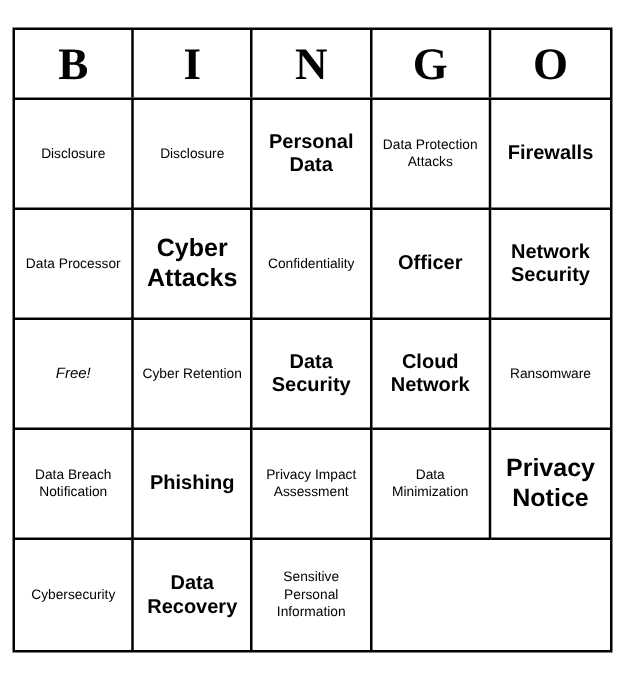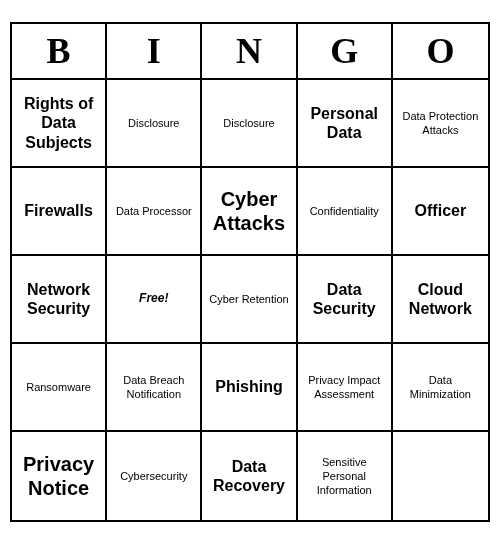--- a/index.html
+++ b/index.html
@@ -67,39 +67,36 @@
       font-size: 16px;
       font-weight: bold;
       line-height: 1.2;
     }
     .bingo-cell .cell-text.small {
       font-size: 11px;
       line-height: 1.3;
     }
     .free-cell {
       font-size: 24px;
-      font-weight: bold;
+      font-weight: normal;
       font-style: italic;
     }
   </style>
 </head>
 <body>
 
 <div class="bingo-card">
   <div class="bingo-header">
   <div class="bingo-header-cell">B</div>
       <div class="bingo-header-cell">I</div>
       <div class="bingo-header-cell">N</div>
       <div class="bingo-header-cell">G</div>
       <div class="bingo-header-cell">O</div>
     </div>
   <div class="bingo-grid">
-  <div class="bingo-cell">
-        <span class="cell-text medium">Rights of Data Subjects</span>
-      </div>
       <div class="bingo-cell">
         <span class="cell-text small">Disclosure</span>
       </div>
       <div class="bingo-cell">
         <span class="cell-text small">Disclosure</span>
       </div>
       <div class="bingo-cell">
         <span class="cell-text medium">Personal Data</span>
       </div>
       <div class="bingo-cell">

